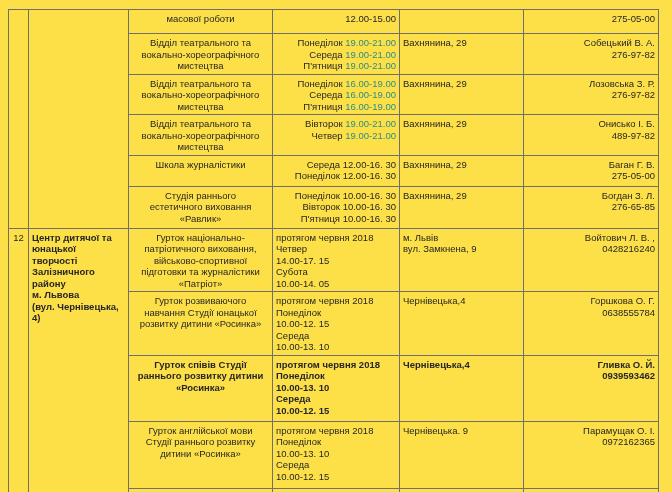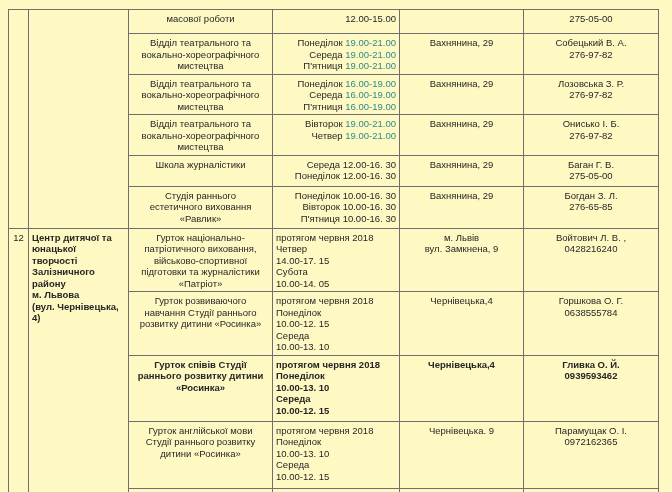--- a/index.html
+++ b/index.html
@@ -10,21 +10,21 @@
   *{box-sizing:border-box;}
   html,body{margin:0;padding:0;}
   body{
     width:672px;height:492px;
     background:#ffffff;
     overflow:hidden;
     position:relative;
     font-family:"Liberation Sans","DejaVu Sans",sans-serif;
     color:var(--text);
   }
-  .page{width:672px;height:492px;position:relative;background:#fef9c3;}
+  .page{width:672px;height:492px;position:relative;background:#fde047;}
   table.doc{
     position:absolute;left:8px;top:9px;
     border-collapse:collapse;
     table-layout:fixed;
     font-size:9.5px;
     line-height:11.5px;
   }
   table.doc td{
     border:1px solid var(--border);
     vertical-align:top;
@@ -33,22 +33,22 @@
     overflow:hidden;
   }
   td.c-num{vertical-align:middle;text-align:center;padding:0;}
   td.c-center{
     text-align:left;font-weight:bold;
     padding:4px 2px 2px 6px;
   }
   td.c-name{text-align:center;}
   td.c-sched-c{text-align:right;}
   td.c-sched-l{text-align:left;padding-left:4px;margin-top:12px;}
-  td.c-addr{text-align:center;margin-top:44px;}
-  td.c-contact{text-align:center;}
+  td.c-addr{margin-top:44px;}
+  td.c-contact{text-align:right;}
   .time{color:var(--teal);}
   .sect-sep td{border-top:1px solid #4d4d4d;}
 </style>
 </head>
 <body>
 
 <div class="page">
   <table class="doc">
     <colgroup>
       <col style="width:20px">
@@ -90,21 +90,21 @@
 276-97-82</td>
         </tr>
         <tr style="height: 38px;">
           <td class="c-name">Відділ театрального та
 вокально-хореографічного
 мистецтва</td>
           <td class="c-sched-c teal">Вівторок <span class="time">19.00-21.00</span>
 Четвер <span class="time">19.00-21.00</span></td>
           <td class="c-addr">Вахнянина, 29</td>
           <td class="c-contact">Онисько І. Б.
-276-97-82</td>
+489-97-82</td>
         </tr>
         <tr style="height: 31px;">
           <td class="c-name">Школа журналістики</td>
           <td class="c-sched-c">Середа 12.00-16. 30
 Понеділок 12.00-16. 30</td>
           <td class="c-addr">Вахнянина, 29</td>
           <td class="c-contact">Баган Г. В.
 275-05-00</td>
         </tr>
         <tr style="height: 42px;">
@@ -138,21 +138,21 @@
 14.00-17. 15
 Субота
 10.00-14. 05</td>
           <td class="c-addr">м. Львів
 вул. Замкнена, 9</td>
           <td class="c-contact">Войтович Л. В. ,
 0428216240</td>
         </tr>
         <tr style="height: 56px;">
           <td class="c-name">Гурток розвиваючого
-навчання Студії раннього
+навчання Студії юнацької
 розвитку дитини «Росинка»</td>
           <td class="c-sched-l">протягом червня 2018
 Понеділок
 10.00-12. 15
 Середа
 10.00-13. 10</td>
           <td class="c-addr">Чернівецька,4</td>
           <td class="c-contact">Горшкова О. Г.
 0638555784</td>
         </tr>

